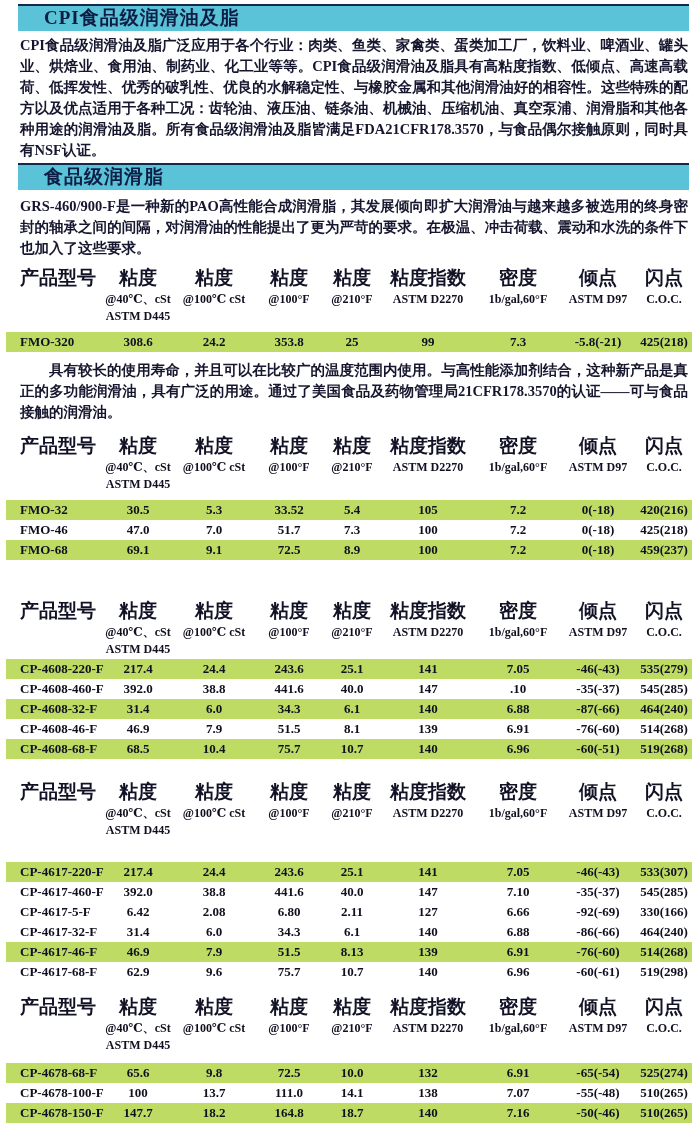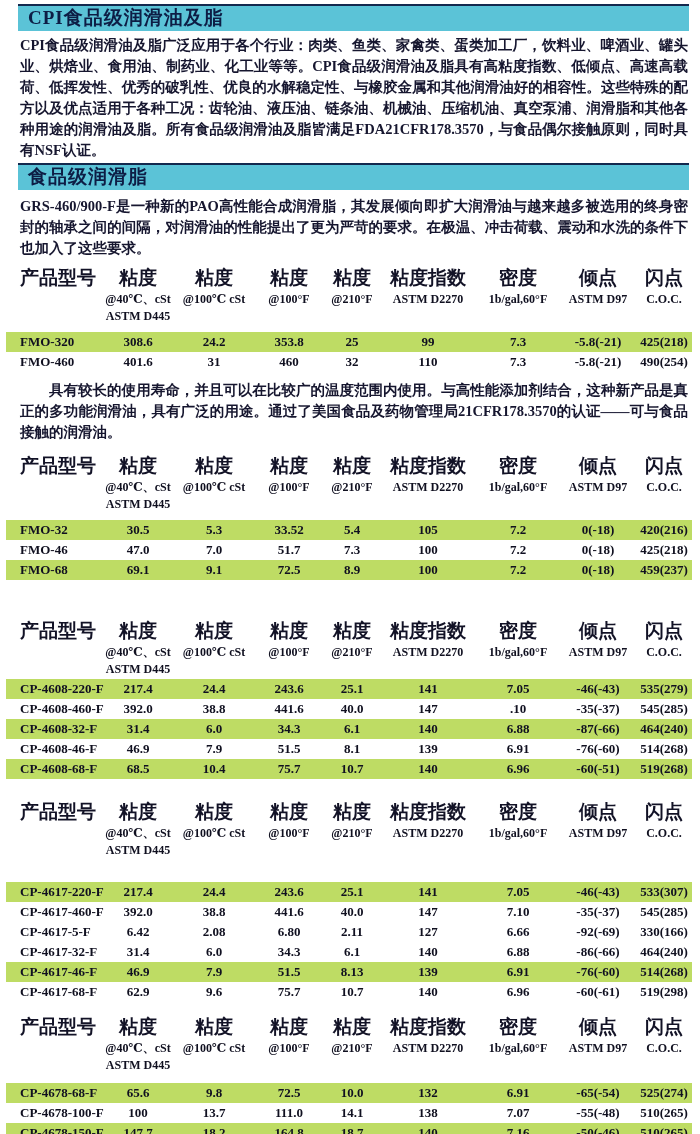--- a/index.html
+++ b/index.html
@@ -3,21 +3,21 @@
 <meta charset="utf-8">
 <style>
   html,body{margin:0;padding:0;}
   body{
     width:700px;height:1134px;overflow:hidden;background:#ffffff;
     font-family:"Liberation Serif","DejaVu Serif",serif;
     font-weight:bold;color:#15152e;
   }
   .section-bar{
     margin:4px 11px 0 18px;background:#5bc3d7;border-top:2px solid #13294e;
-    padding:1px 8px 2px 10px;font-size:19px;line-height:22px;color:#0d1d45;
+    padding:1px 8px 2px 26px;font-size:19px;line-height:22px;color:#0d1d45;
     letter-spacing:1px;
   }
   .section-bar.second{margin-top:2px;}
   .para{
     margin:4px 12px 0 20px;font-size:14.5px;line-height:21px;
     text-align:justify;color:#16162f;
   }
   .para.p2{margin-top:6px;}
   .para.p3{margin-top:8px;text-indent:2em;}
   .tblwrap{margin:0 0 0 6px;}
@@ -110,31 +110,20 @@
           <td class="first">FMO-320</td>
           <td>308.6</td>
           <td>24.2</td>
           <td>353.8</td>
           <td>25</td>
           <td>99</td>
           <td>7.3</td>
           <td>-5.8(-21)</td>
           <td>425(218)</td>
         </tr>
-        <tr>
-          <td class="first">FMO-460</td>
-          <td>401.6</td>
-          <td>31</td>
-          <td>460</td>
-          <td>32</td>
-          <td>110</td>
-          <td>7.3</td>
-          <td>-5.8(-21)</td>
-          <td>490(254)</td>
-        </tr>
       </tbody>
     </table>
   </div>
 
 <p class="para p3">具有较长的使用寿命，并且可以在比较广的温度范围内使用。与高性能添加剂结合，这种新产品是真正的多功能润滑油，具有广泛的用途。通过了美国食品及药物管理局21CFR178.3570的认证——可与食品接触的润滑油。</p>
 
 <div class="tblwrap t2 gap8">
     <table class="ptable">
       <colgroup>
         <col style="width: 96px;">

